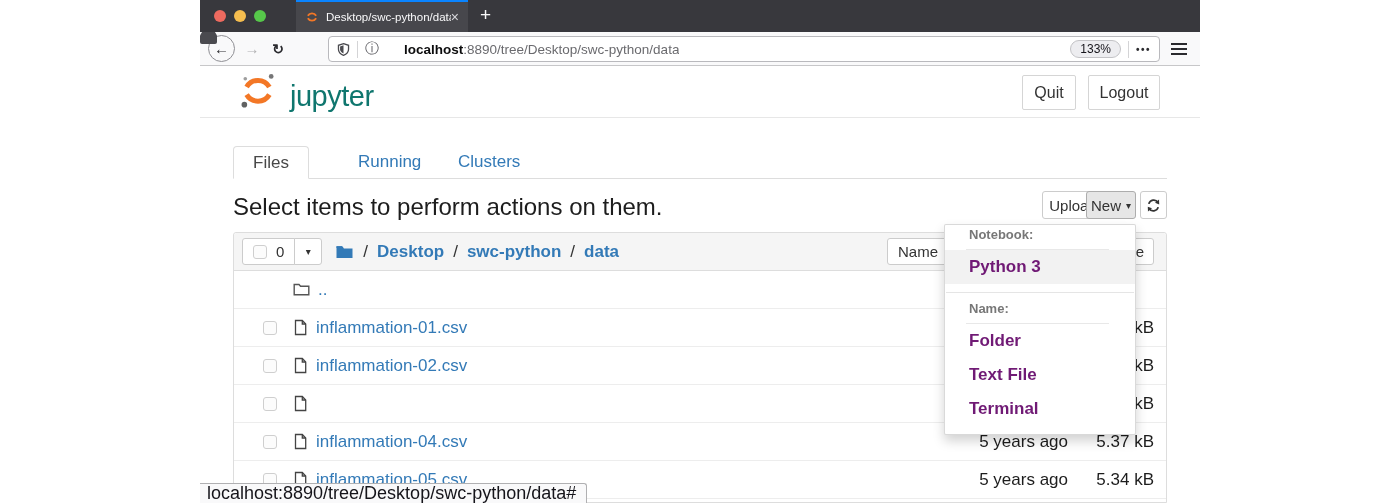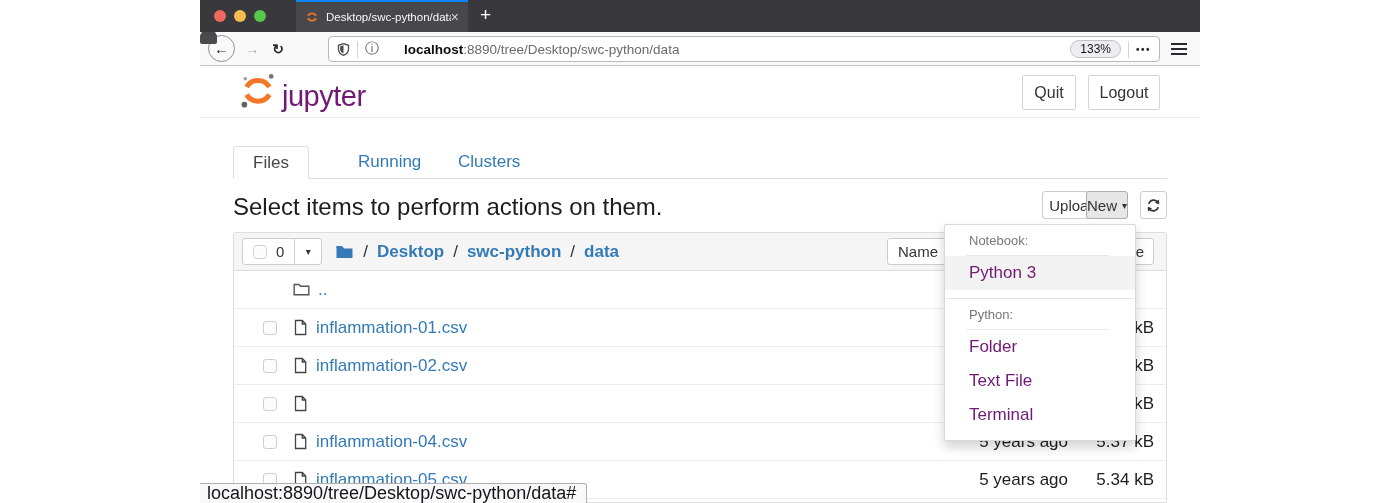--- a/index.html
+++ b/index.html
@@ -36,39 +36,39 @@
   .url-text b{color:#0c0c0d;font-weight:700;}
   .zoom-pill{margin-left:auto;background:#ededf0;border:1px solid #c3c3c6;border-radius:10px;
              padding:1px 9px;font-size:12px;color:#15141a;}
   .more-dots{font-size:10px;letter-spacing:1.5px;color:#2a2a2e;font-weight:bold;}
   .hamburger{position:absolute;right:13px;top:11px;display:flex;flex-direction:column;gap:3px;}
   .hamburger div{width:16px;height:2px;background:#2a2a2e;}
   .info-glyph{font-size:14px;color:#55555a;font-family:"DejaVu Sans",sans-serif;}
 
   
   .jup-logo{position:absolute;left:38px;top:71px;display:flex;align-items:flex-end;}
-  .jup-logo-text{font-size:29px;color:#701a75;margin-left:4px;letter-spacing:-0.5px;line-height:30px;}
+  .jup-logo-text{font-size:29px;color:#0f766e;margin-left:12px;letter-spacing:-0.5px;line-height:30px;}
   .hdr-btn{position:absolute;top:75px;height:35px;background:#fff;border:1px solid #d5d5d5;
            border-radius:2px;font-size:16px;color:#333;display:flex;align-items:center;
            justify-content:center;box-sizing:border-box;}
   .quit{left:822px;width:54px;} .logout{left:888px;width:72px;}
   .hr1{position:absolute;left:0;top:117px;width:100%;height:1px;background:#e7e7e7;}
 
   .navtabs{position:absolute;left:33px;top:146px;width:934px;height:33px;border-bottom:1px solid #ddd;box-sizing:border-box;}
   .tab-files{position:absolute;left:0;top:0;height:33px;padding:0 19px;background:#fff;
              border:1px solid #ddd;border-bottom:1px solid #fff;border-radius:4px 4px 0 0;
              font-size:17px;color:#484848;line-height:31px;box-sizing:border-box;}
   .tab-link{position:absolute;top:0;font-size:17px;color:#337ab7;line-height:31px;}
   .tab-running{left:125px;} .tab-clusters{left:225px;}
 
   .hint-text{position:absolute;left:33px;top:193px;font-size:24px;color:#1d1d1d;}
   .act-btn{position:absolute;top:191px;height:28px;border:1px solid #ccc;border-radius:3px;background:#fff;
            font-size:15px;color:#333;display:flex;align-items:center;justify-content:center;box-sizing:border-box;}
   .upload{left:818px;width:62px;margin-left:24px;}
-  .newbtn{left:886px;width:42px;background:#e6e6e6;border-color:#adadad;gap:5px;}
+  .newbtn{left:886px;width:50px;background:#e6e6e6;border-color:#adadad;gap:5px;}
   .refresh{left:940px;width:27px;}
   .caret-glyph{font-family:"DejaVu Sans",sans-serif;font-size:10px;color:#333;}
 
   
   .ltable{position:absolute;left:33px;top:232px;width:934px;height:271px;border:1px solid #ddd;
           border-radius:3px 3px 0 0;box-sizing:border-box;background:#fff;overflow:hidden;}
   .lhead{height:37px;background:#f5f5f5;border-bottom:1px solid #ddd;position:relative;
          display:flex;align-items:center;border-radius:3px 3px 0 0;}
   .grpbtn{display:flex;margin-left:8px;}
   .btn-check{height:27px;background:#fff;border:1px solid #ccc;border-radius:3px 0 0 3px;
@@ -91,21 +91,21 @@
   .cell-check{width:14px;height:14px;margin-left:29px;flex:none;}
   .cell-icon{margin-left:16px;flex:none;display:flex;align-items:center;}
   .row-link{color:#337ab7;margin-left:8px;text-decoration:none;}
   .cell-mod{margin-left:auto;width:130px;text-align:right;color:#1d1d1d;flex:none;}
   .cell-size{width:86px;text-align:right;color:#1d1d1d;padding-right:12px;flex:none;}
   .hiddenbox{visibility:hidden;}
 
   
   .dropdown{position:absolute;left:744px;top:224px;width:192px;background:#fff;z-index:10;
             border:1px solid rgba(0,0,0,0.15);border-radius:2px;box-shadow:0 6px 12px rgba(0,0,0,0.18);
-            padding:6px 0 8px;box-sizing:border-box;}
+            padding:0 0 8px;box-sizing:border-box;font-weight:bold;}
   .dd-header{margin:0 26px 0 21px;padding:2px 0 7px 3px;font-size:13px;color:#777;
              border-bottom:1px solid #e8e8e8;}
   .dd-item{padding:7px 0 7px 24px;font-size:17px;color:#701a75;}
   .dd-item.hl{background:#f2f2f2;}
   .dd-gap{height:8px;}
   .dd-divider{height:1px;background:#e5e5e5;margin:0 1px 6px;}
 
   
   .status-tip{position:absolute;left:0;bottom:0;height:19px;background:#f9f9fa;z-index:20;
               border:1px solid #b0b0b2;border-left:none;border-bottom:none;border-radius:0 3px 0 0;
@@ -296,21 +296,21 @@
       <span class="cell-size">5.34 kB</span>
     </div>
     <div class="lrow"></div>
   </div>
 
   <div class="dropdown">
     <div class="dd-header">Notebook:</div>
     <div class="dd-item hl">Python 3</div>
     <div class="dd-gap"></div>
     <div class="dd-divider"></div>
-    <div class="dd-header">Python:</div>
+    <div class="dd-header">Name:</div>
     <div class="dd-item">Folder</div>
     <div class="dd-item">Text File</div>
     <div class="dd-item">Terminal</div>
   </div>
 
   <div class="status-tip">localhost:8890/tree/Desktop/swc-python/data#</div>
 
 </div>
 
 </body></html>

